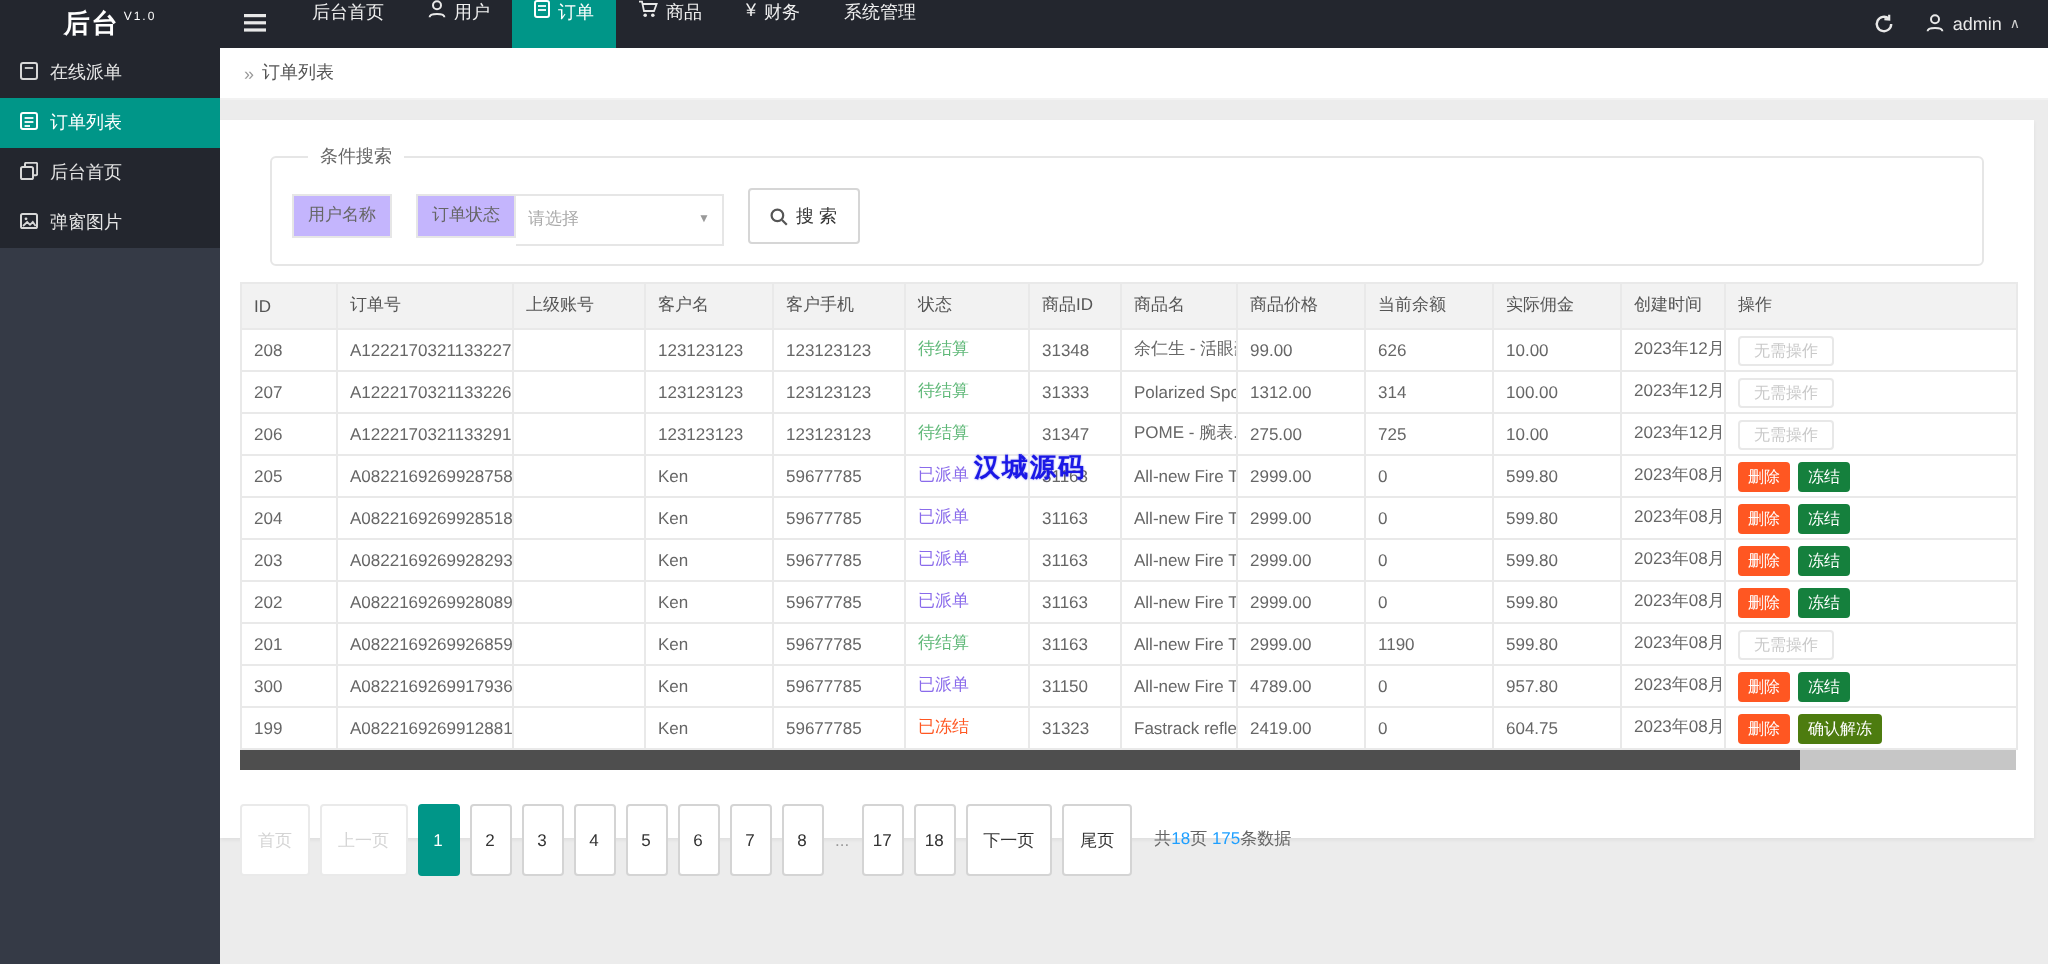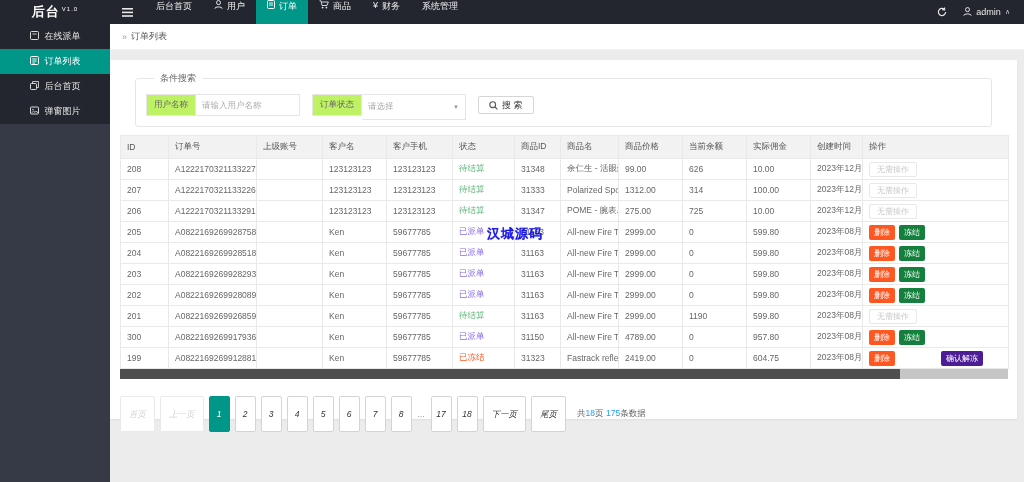--- a/index.html
+++ b/index.html
@@ -16,59 +16,59 @@
   .nav-item { display:flex; align-items:flex-start; gap:4px; padding:0 11px; color:#f0f0f0; font-size:9px; cursor:pointer; }
   .nav-item.active { background:#009688; color:#fff; }
   .nav-item svg { display:block; }
   .nav-burger { display:flex; align-items:center; padding:0 12px; cursor:pointer; }
   .nav-right { margin-left:auto; display:flex; align-items:center; gap:16px; padding-right:14px; color:#e8e8e8; }
   .admin-box { display:flex; align-items:center; gap:4px; font-size:9px; cursor:pointer; }
   .caret-glyph { font-size:7px; color:#cfcfcf; }
   
   .sidebar { position:absolute; top:24px; left:0; bottom:0; width:110px; background:#353a46; z-index:10; }
   .side-group { height:24px; display:flex; align-items:center; justify-content:space-between; padding:0 10px; background:#2e323d; color:#fff; font-size:9px; cursor:pointer; }
-  .side-item { height:25px; display:flex; align-items:center; gap:6px; padding:0 10px; background:#23262e; color:#e6e6e6; font-size:9px; cursor:pointer;justify-content:center; }
+  .side-item { height:25px; display:flex; align-items:center; gap:6px; padding:0 10px; background:#23262e; color:#e6e6e6; font-size:9px; cursor:pointer; }
   .side-item.active { background:#009688; color:#fff; }
   .side-item svg { flex:0 0 auto; }
   
   .content { position:absolute; top:24px; left:110px; right:0; bottom:0; }
   .breadcrumb { height:26px; background:#fff; display:flex; align-items:center; padding-left:12px; font-size:9px; color:#555; gap:4px; border-bottom:1px solid #f2f2f2; }
   .breadcrumb .arrow { color:#999; }
   .panel { margin:10px 7px 0 0; background:#fff; height:359px; padding:12px 10px 0 10px; box-shadow:0 1px 2px rgba(0,0,0,.06); }
   
   fieldset.search { margin:0 15px; border:1px solid #e6e6e6; border-radius:3px; padding:7px 10px 10px 10px; }
   fieldset.search legend { font-size:9px; color:#666; padding:0 6px; margin-left:8px; }
   .search-row { display:flex; align-items:center; gap:12px; margin-top:2px; }
   .igroup { display:flex; height:22px; }
-  .addon { border:1px solid #e6e6e6; background:#bef264; color:#666; font-size:8.5px; display:flex; align-items:center; padding:0 7px; white-space:nowrap; }
+  .addon { border:1px solid #e6e6e6; background:#c4b5fd; color:#666; font-size:8.5px; display:flex; align-items:center; padding:0 7px; white-space:nowrap; }
   .igroup input { border:1px solid #e6e6e6; border-left:none; width:104px; font-size:8.5px; padding:0 6px; outline:none; color:#333; font-family:inherit; }
   .igroup input::placeholder { color:#ababab; }
   .selectbox { border:1px solid #e6e6e6; border-left:none; width:104px; display:flex; align-items:center; justify-content:space-between; padding:12px 6px; color:#ababab; font-size:8.5px; cursor:pointer; background:#fff; }
   .selectbox .sel-caret { font-size:6px; color:#999; }
-  .search-btn { display:flex; align-items:center; gap:4px; height:18px; border:1px solid #d6d6d6; background:#fff; border-radius:2px; padding:0 10px; font-size:9px; color:#333; cursor:pointer; font-family:inherit; }
+  .search-btn { display:flex; align-items:center; gap:4px; height:28px; border:1px solid #d6d6d6; background:#fff; border-radius:2px; padding:0 10px; font-size:9px; color:#333; cursor:pointer; font-family:inherit; }
   
   table.grid { margin-top:8px; border-collapse:collapse; table-layout:fixed; width:888px; }
   .grid th, .grid td { border:1px solid #e9e9e9; font-size:8.5px; color:#666; padding:0 6px; white-space:nowrap; overflow:hidden; text-align:left; font-weight:normal; }
   .grid th { background:#f2f2f2; color:#555; height:23px; }
   .grid td { height:21px; background:#fff; }
   .status { font-size:8.5px; }
   .status.pending { color:#5FB878; }
   .status.dispatched { color:#8A6BEB; }
   .status.frozen { color:#FF5722; }
   .act { border:none; color:#fff; font-size:8px; padding:2px 5px; border-radius:2px; margin-right:4px; cursor:pointer; font-family:inherit; }
   .act.delete { background:#FF5722; }
   .act.freeze { background:#15803d; }
-  .act.unfreeze { background:#4c1d95;margin-left:42px; }
+  .act.unfreeze { background:#4d7c0f; }
   .act.none { background:#fff; border:1px solid #e8e8e8; color:#c9c9c9; cursor:default; padding:1px 7px; }
   
   .hscroll { position:relative; width:888px; height:10px; background:#c6c6c6; }
   .hscroll .thumb { position:absolute; left:0; top:0; bottom:0; width:780px; background:#4e4e4e; cursor:grab; }
   
   .pager { display:flex; align-items:center; gap:5px; margin-top:17px; font-size:8.5px; }
-  .pg { min-width:21px; height:36px; line-height:19px; text-align:center; border:1px solid #d4d4d4; background:#fff; color:#333; padding:0 8px; border-radius:2px; cursor:pointer; font-size:8.5px; font-family:inherit;font-style:italic; }
+  .pg { min-width:21px; height:36px; line-height:19px; text-align:center; border:1px solid #d4d4d4; background:#fff; color:#333; padding:0 8px; border-radius:2px; cursor:pointer; font-size:8.5px; font-family:inherit; }
   .pg.num { padding:0; width:21px; }
   .pg.disabled { color:#d4d4d4; border-color:#eaeaea; cursor:default; }
   .pg.active { background:#009688; border-color:#009688; color:#fff; }
   .pg-ellipsis { color:#999; padding:0 1px; }
   .pg-info { margin-left:6px; color:#666; }
   .pg-info .n-pages, .pg-info .n-items { color:#1e9fff; }
   
   .watermark { position:absolute; left:487px; top:225px; font-size:13px; font-weight:bold; color:#1b18e6; z-index:30; letter-spacing:1px; text-shadow:0 0 1px rgba(27,24,230,.5); }
 </style>
 </head>
@@ -188,21 +188,20 @@
     <span class="arrow">»</span>
     <span>订单列表</span>
   </div>
 
   <div class="panel">
     <fieldset class="search">
       <legend>条件搜索</legend>
       <div class="search-row">
         <div class="igroup">
           <span class="addon">用户名称</span>
-          <input type="text" placeholder="请输入用户名称" style="">
         </div>
         <div class="igroup">
           <span class="addon">订单状态</span>
           <div class="selectbox">
             <span>请选择</span>
             <span class="sel-caret">▼</span>
           </div>
         </div>
         <button class="search-btn">
           <span style="display:flex;">

